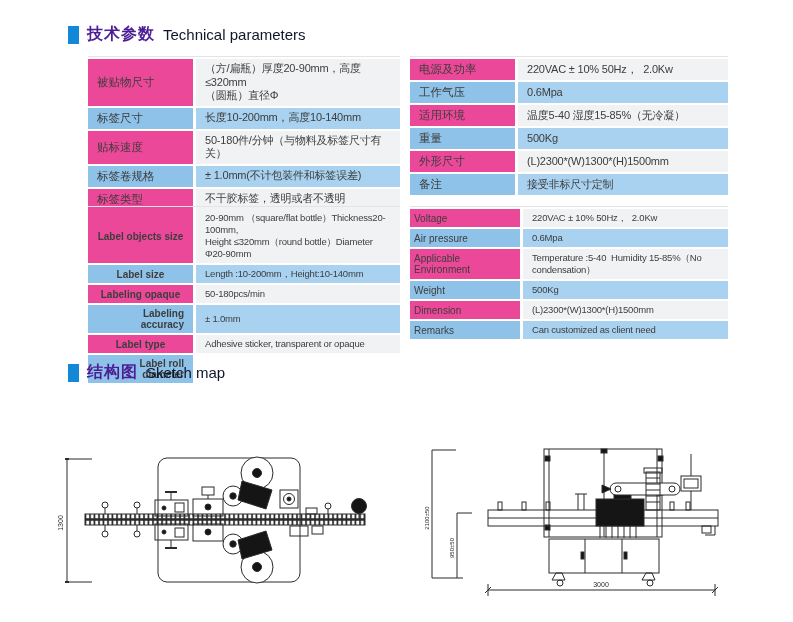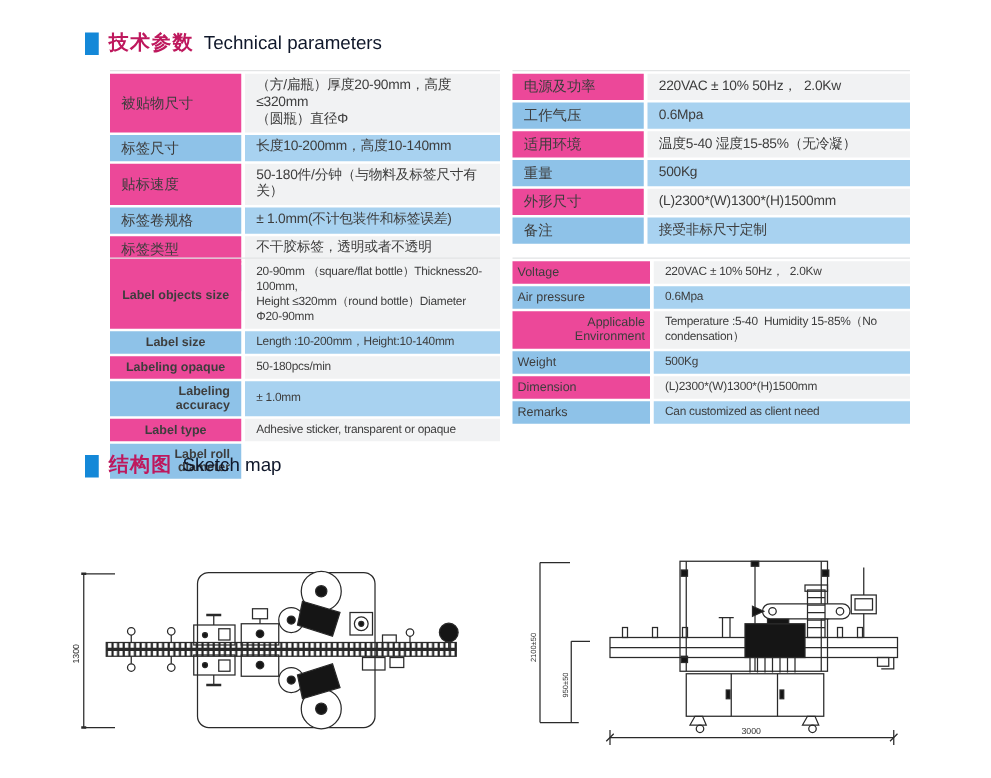--- a/index.html
+++ b/index.html
@@ -5,21 +5,21 @@
   * { margin:0; padding:0; box-sizing:border-box; }
   body {
     width:793px; height:622px; position:relative; overflow:hidden;
     background:#ffffff;
     font-family:"Liberation Sans","DejaVu Sans",sans-serif;
     color:#3d3d3d;
   }
   
   .sec-header { position:absolute; left:68px; display:flex; align-items:center; gap:8px; }
   .sec-marker { width:11px; height:18px; background:#1488d8; display:inline-block; }
-  .sec-title-zh { font-size:16px; font-weight:bold; color:#be185d; letter-spacing:1px; }
+  .sec-title-zh { font-size:16px; font-weight:bold; color:#4c1d95; letter-spacing:1px; }
   .sec-title-en { font-size:15px; color:#0f172a; }
   #header-params { top:24px; }
   #header-sketch { top:362px; }
 
   
   .tables-row { position:absolute; left:88px; display:flex; gap:10px; }
   #tables-zh { top:56px; }
   #tables-en { top:206px; }
   .spec-table { width:312px; border-top:1px solid #e2e4e5; padding-top:2px; }
   .spec-table.wide { width:318px; }
@@ -28,21 +28,21 @@
   .cell-label { width:105px; padding:3px 9px; font-size:11.5px; flex-shrink:0; margin-right:3px; }
   .cell-value { flex:1; padding:3px 9px; font-size:11px; letter-spacing:-0.2px; white-space:pre-line; line-height:13.5px; }
   .row-light .cell-label { background:#ec4899; }
   .row-light .cell-value { background:#f1f2f3; }
   .row-blue  .cell-label { background:#8ec2e8; }
   .row-blue  .cell-value { background:#a8d2f0; }
   
   .tbl-en .cell-label { font-size:10px; }
   .tbl-en .cell-value { font-size:9.5px; line-height:12px; }
   .center-labels .cell-label { justify-content:center; text-align:right;font-weight:bold; }
-  .tbl-en.wide .cell-label { width:110px; padding:3px 4px;text-align:right; }
+  .tbl-en.wide .cell-label { width:110px; padding:3px 4px; }
 
   
   .sketch { position:absolute; }
   #sketch-top-view { left:52px; top:426px; }
   #sketch-side-view { left:418px; top:426px; }
   svg { display:block; }
 </style>
 </head>
 <body>
 

